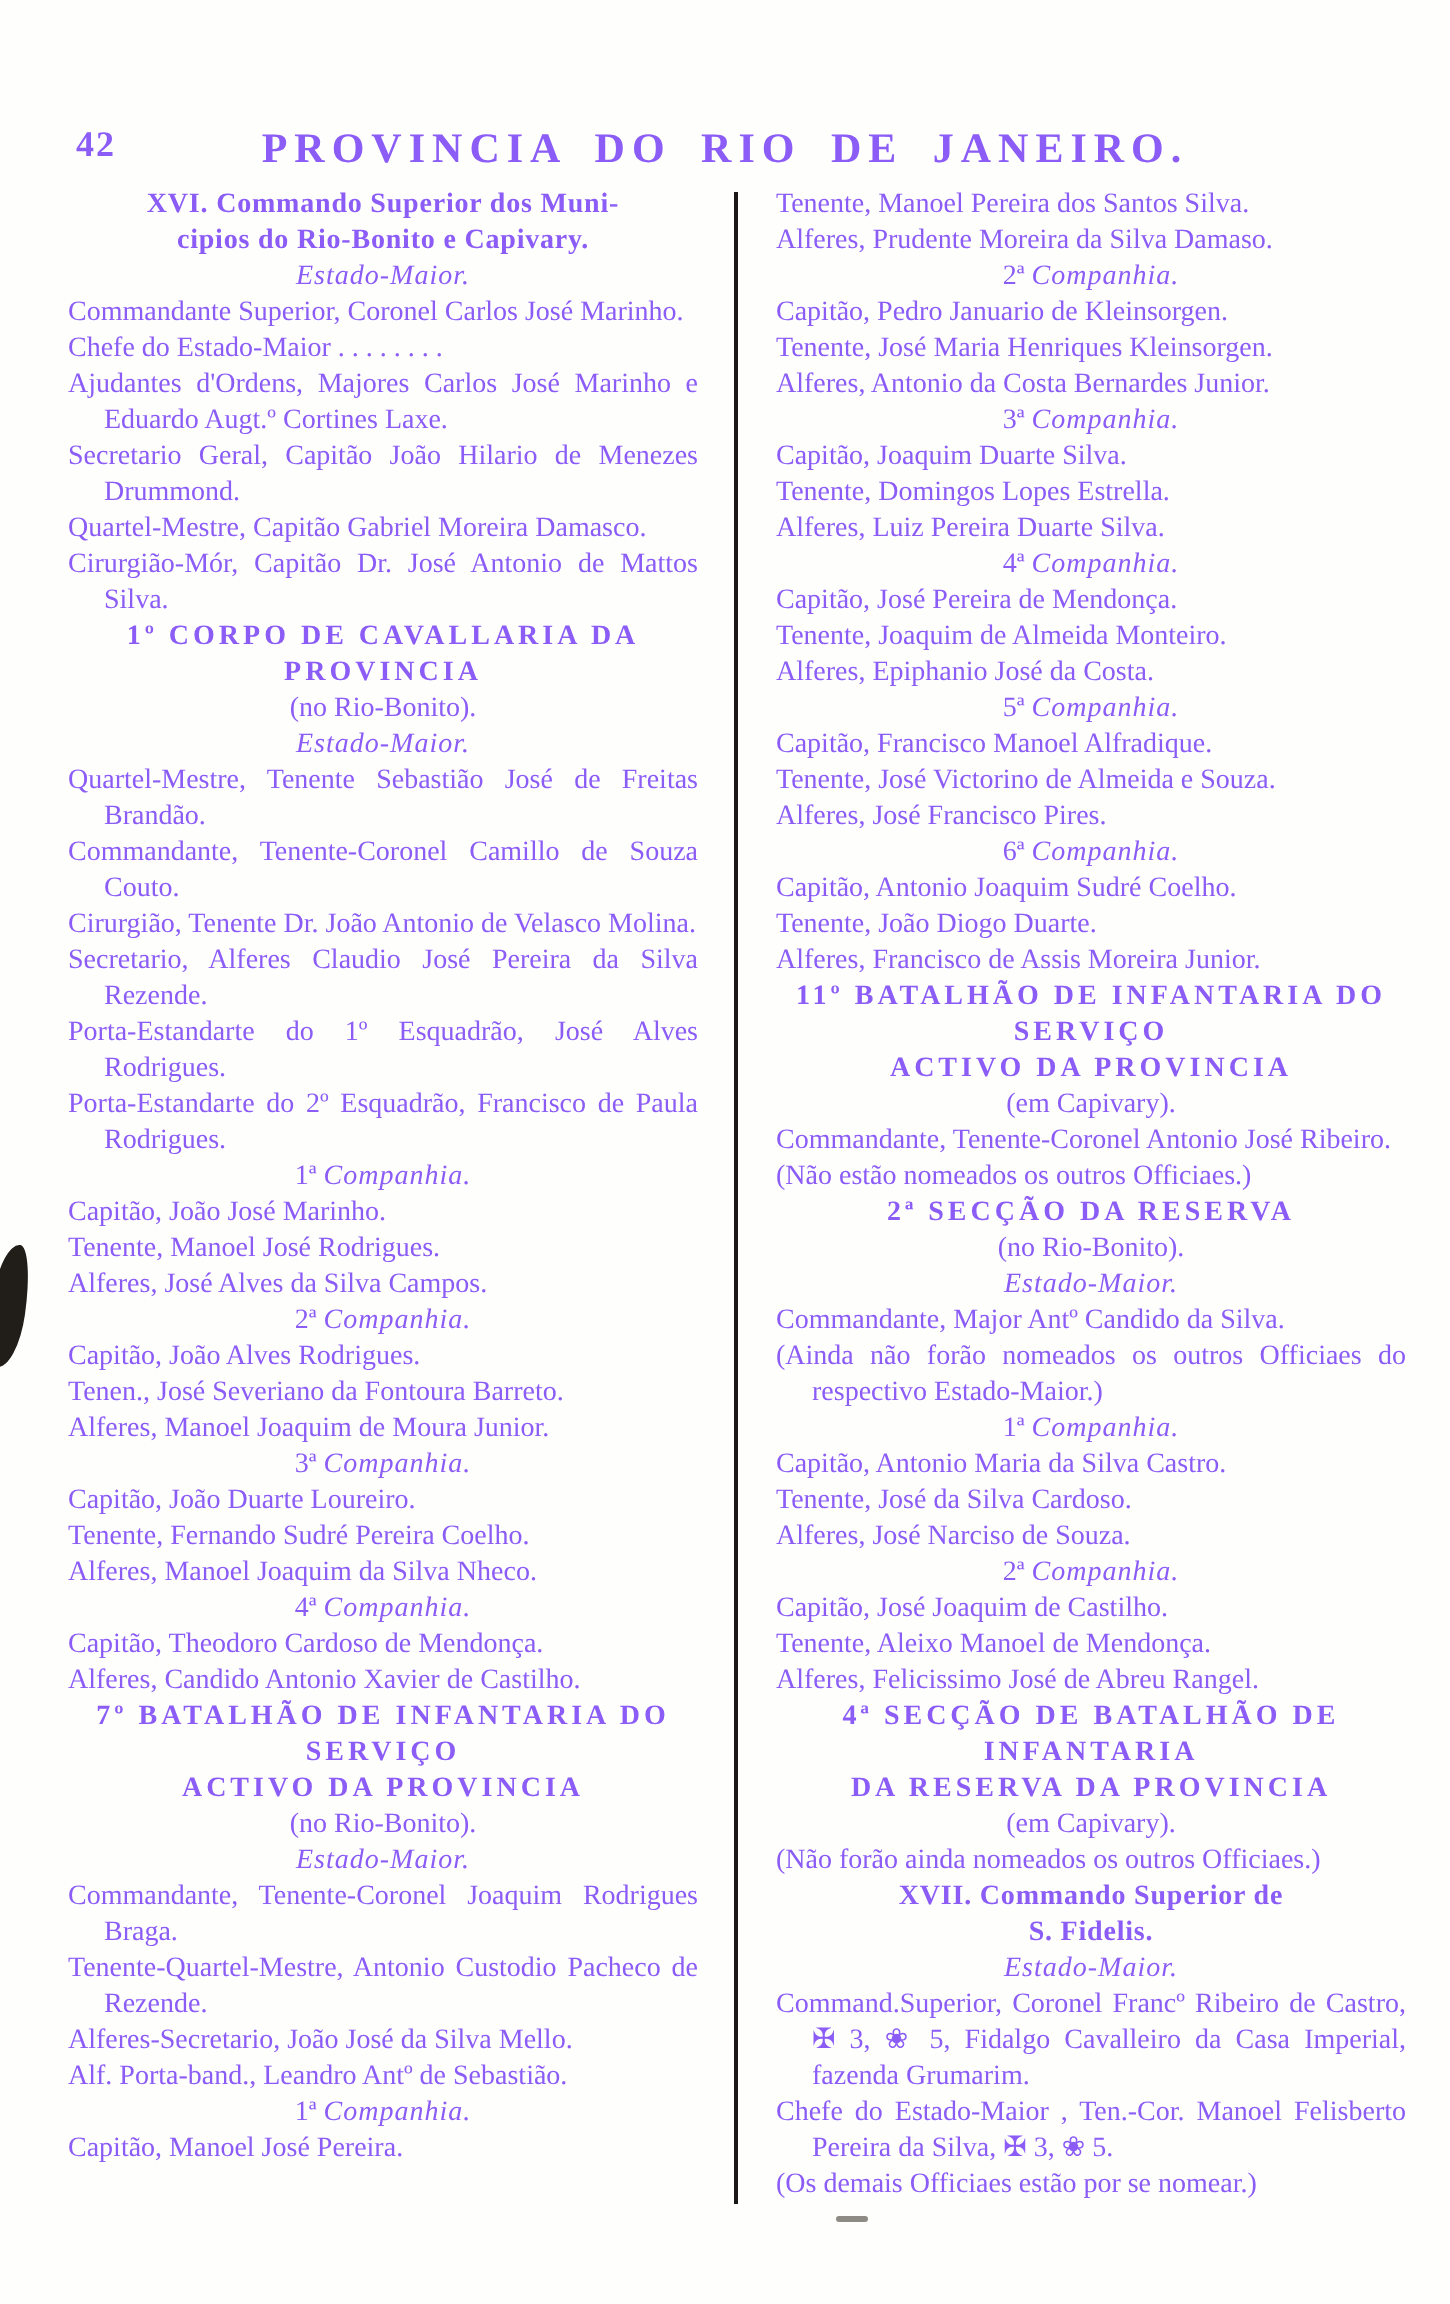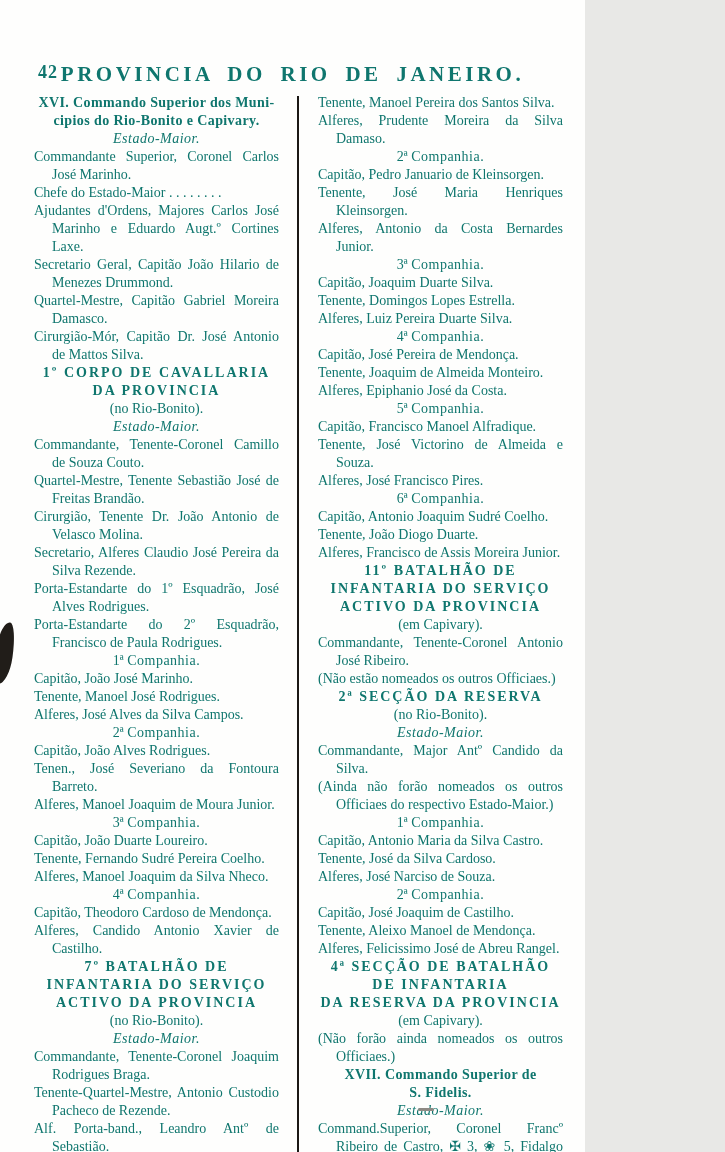--- a/index.html
+++ b/index.html
@@ -1,20 +1,20 @@
 <!DOCTYPE html>
 <html><head>
 <meta charset="utf-8">
 <style>
   html,body{margin:0;padding:0;background:#e8e8e6;}
   .page{
     position:relative;
-    width:585px;height:1152px;
+    width:725px;height:1152px;
     background:#fefefd;
-    color:#0f766e;
+    color:#8b5cf6;
     font-family:"Liberation Serif","DejaVu Serif",serif;
     overflow:hidden;
     box-sizing:border-box;
   }
   .header{
     position:relative;
     padding-top:62px;
     height:28px;
   }
   .page-num{
@@ -58,21 +58,21 @@
     text-align:center;
     font-weight:bold;
     font-size:12px;line-height:18px;
     letter-spacing:2px;
     white-space:pre-line;
     margin-top:7px;
   }
   .center{text-align:center;}
   .center-italic{text-align:center;font-style:italic;letter-spacing:0.5px;}
   .company{text-align:center;margin-top:1px;}
-  .company .co-word{letter-spacing:0.5px;text-align:right;}
+  .company .co-word{font-style:italic;letter-spacing:0.5px;text-align:right;}
   .ink-smudge{
     position:absolute;
     left:-4px;top:622px;
     width:17px;height:62px;
     background:#211d19;
     border-radius:58% 42% 60% 40%/45% 55% 45% 55%;
     transform:rotate(8deg);
   }
   .smudge-bottom{
     position:absolute;
@@ -98,22 +98,22 @@
         <p class="blk center-italic">Estado-Maior.</p>
         <p class="blk entry">Commandante Superior, Coronel Carlos José Marinho.</p>
         <p class="blk entry">Chefe do Estado-Maior . . . . . . . .</p>
         <p class="blk entry">Ajudantes d'Ordens, Majores Carlos José Marinho e Eduardo Augt.º Cortines Laxe.</p>
         <p class="blk entry">Secretario Geral, Capitão João Hilario de Menezes Drummond.</p>
         <p class="blk entry">Quartel-Mestre, Capitão Gabriel Moreira Damasco.</p>
         <p class="blk entry">Cirurgião-Mór, Capitão Dr. José Antonio de Mattos Silva.</p>
         <p class="blk h-caps">1º CORPO DE CAVALLARIA DA PROVINCIA</p>
         <p class="blk center">(no Rio-Bonito).</p>
         <p class="blk center-italic">Estado-Maior.</p>
+        <p class="blk entry">Quartel-Mestre, Tenente Sebastião José de Freitas Brandão.</p>
         <p class="blk entry">Commandante, Tenente-Coronel Camillo de Souza Couto.</p>
-        <p class="blk entry">Quartel-Mestre, Tenente Sebastião José de Freitas Brandão.</p>
         <p class="blk entry">Cirurgião, Tenente Dr. João Antonio de Velasco Molina.</p>
         <p class="blk entry">Secretario, Alferes Claudio José Pereira da Silva Rezende.</p>
         <p class="blk entry">Porta-Estandarte do 1º Esquadrão, José Alves Rodrigues.</p>
         <p class="blk entry">Porta-Estandarte do 2º Esquadrão, Francisco de Paula Rodrigues.</p>
         <p class="blk company"><span class="co-num">1ª </span><span class="co-word">Companhia.</span></p>
         <p class="blk entry">Capitão, João José Marinho.</p>
         <p class="blk entry">Tenente, Manoel José Rodrigues.</p>
         <p class="blk entry">Alferes, José Alves da Silva Campos.</p>
         <p class="blk company"><span class="co-num">2ª </span><span class="co-word">Companhia.</span></p>
         <p class="blk entry">Capitão, João Alves Rodrigues.</p>
@@ -125,20 +125,21 @@
         <p class="blk entry">Alferes, Manoel Joaquim da Silva Nheco.</p>
         <p class="blk company"><span class="co-num">4ª </span><span class="co-word">Companhia.</span></p>
         <p class="blk entry">Capitão, Theodoro Cardoso de Mendonça.</p>
         <p class="blk entry">Alferes, Candido Antonio Xavier de Castilho.</p>
         <p class="blk h-caps">7º BATALHÃO DE INFANTARIA DO SERVIÇO
 ACTIVO DA PROVINCIA</p>
         <p class="blk center">(no Rio-Bonito).</p>
         <p class="blk center-italic">Estado-Maior.</p>
         <p class="blk entry">Commandante, Tenente-Coronel Joaquim Rodrigues Braga.</p>
         <p class="blk entry">Tenente-Quartel-Mestre, Antonio Custodio Pacheco de Rezende.</p>
+        <p class="blk entry">Alferes-Secretario, João José da Silva Mello.</p>
         <p class="blk entry">Alf. Porta-band., Leandro Antº de Sebastião.</p>
         <p class="blk company"><span class="co-num">1ª </span><span class="co-word">Companhia.</span></p>
         <p class="blk entry">Capitão, Manoel José Pereira.</p>
       </div>
     <div class="divider"></div>
     <div class="col col-right">
         <p class="blk entry">Tenente, Manoel Pereira dos Santos Silva.</p>
         <p class="blk entry">Alferes, Prudente Moreira da Silva Damaso.</p>
         <p class="blk company"><span class="co-num">2ª </span><span class="co-word">Companhia.</span></p>
         <p class="blk entry">Capitão, Pedro Januario de Kleinsorgen.</p>

